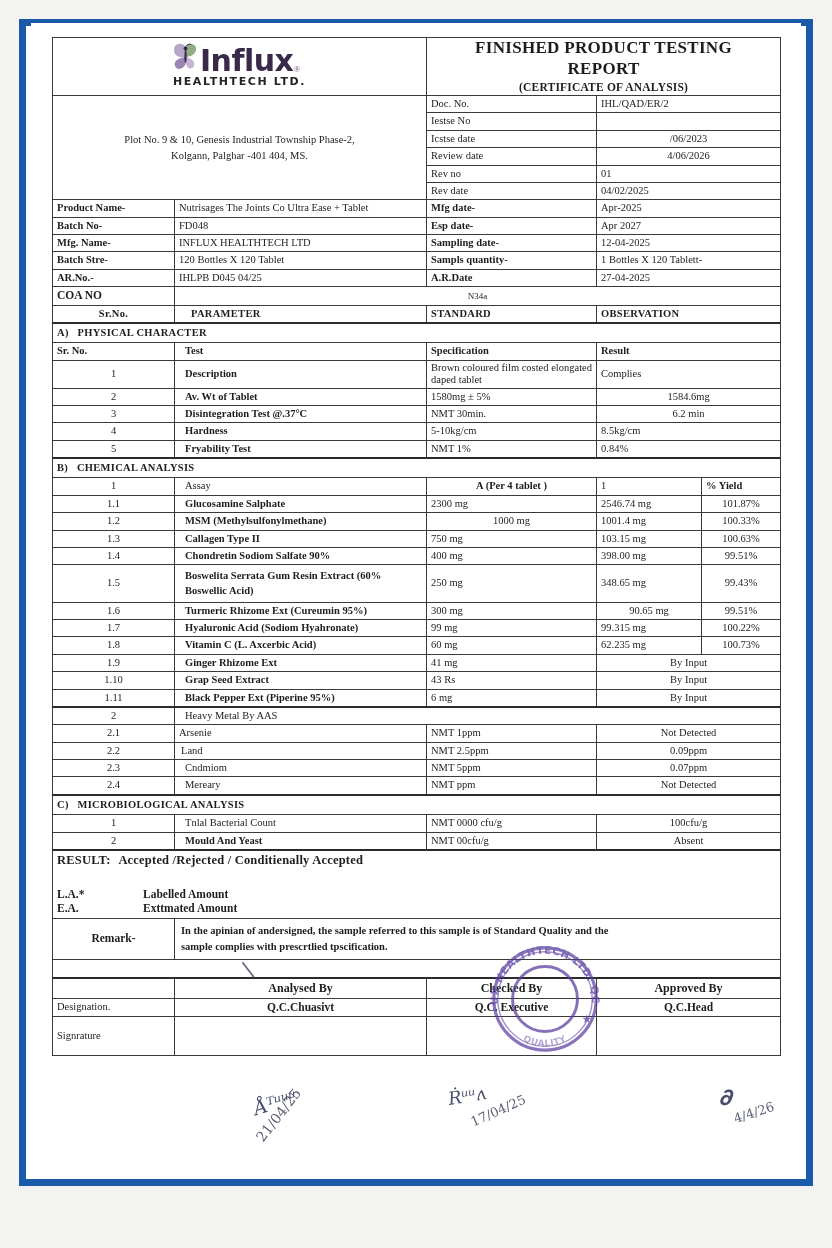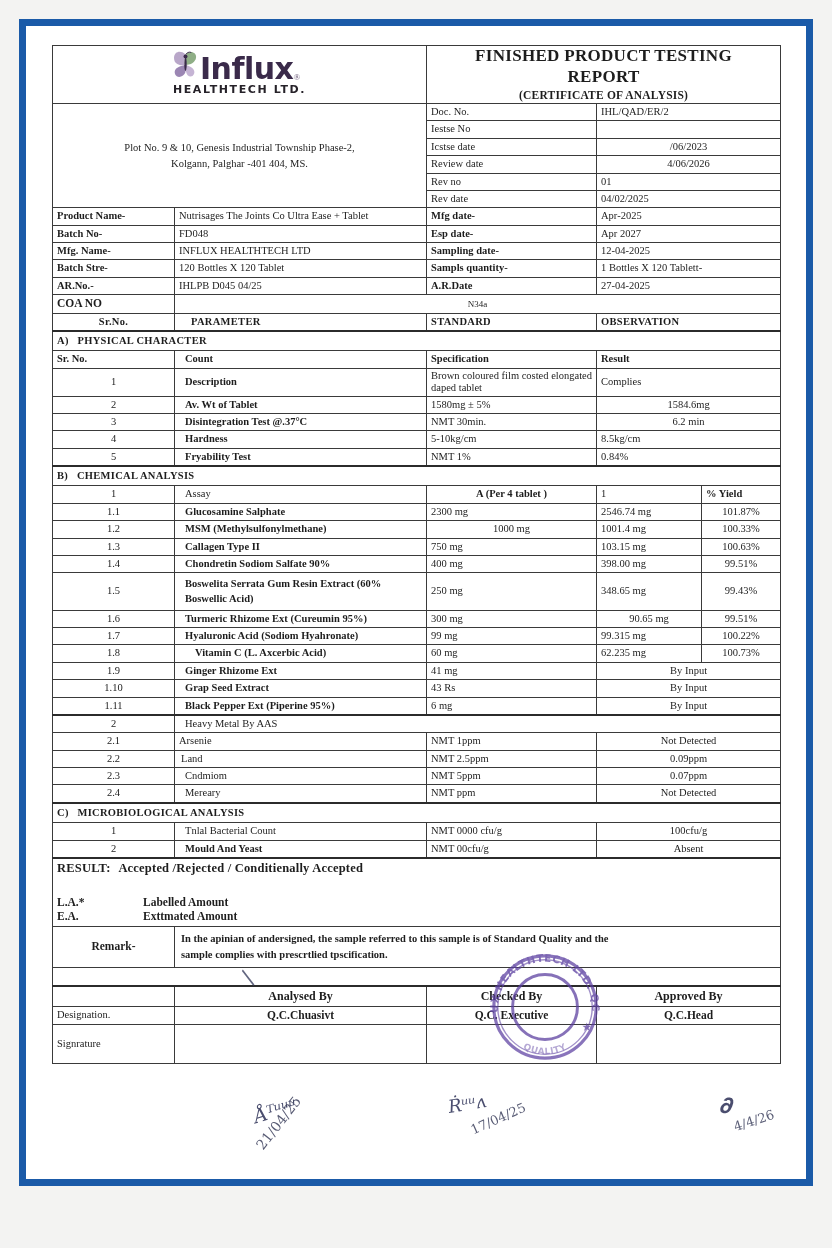--- a/index.html
+++ b/index.html
@@ -15,21 +15,21 @@
     position:absolute;left:0;top:0;width:832px;height:1248px;
     background:#f3f3f2;
   }
   #blue-frame{
     position:absolute;left:19px;top:19px;width:794px;height:1167px;
     border:7px solid #1a5aa8;
     background:#ffffff;
     box-sizing:border-box;
   }
   #sheet{
-    position:absolute;left:31px;top:31px;width:770px;height:1143px;
+    position:absolute;left:31px;top:23px;width:770px;height:1143px;
     background:#ffffff;
   }
   
   table.doc{
     position:absolute;left:21px;top:14px;
     width:728px;
     border-collapse:collapse;
     table-layout:fixed;
     font-size:10.5px;
     line-height:1.18;
@@ -220,21 +220,21 @@
       </tr>
 
       <tr>
         <td colspan="5" class="bighdr thickTop" style="padding:3px 4px">
           <span>A)</span>
           &nbsp;&nbsp;<span>PHYSICAL CHARACTER</span>
         </td>
       </tr>
       <tr>
         <td class="colhdr">Sr. No.</td>
-        <td class="colhdr" style="padding-left:10px">Count</td>
+        <td class="colhdr" style="padding-left:10px">Test</td>
         <td class="colhdr">Specification</td>
         <td colspan="2" class="colhdr">Result</td>
       </tr>
       <tr>
         <td class="ctr">1</td>
         <td class="b" style="padding-left:10px">Description</td>
         <td class="faint" style="padding:1px 4px">Brown coloured film costed elongated daped tablet</td>
         <td colspan="2" class="faint">Complies</td>
       </tr>
       <tr>
@@ -320,21 +320,21 @@
       </tr>
       <tr>
         <td class="ctr">1.7</td>
         <td class="b" style="padding-left:10px">Hyaluronic Acid (Sodiom Hyahronate)</td>
         <td class="faint">99 mg</td>
         <td class="faint">99.315 mg</td>
         <td class="rgt faint">100.22%</td>
       </tr>
       <tr>
         <td class="ctr">1.8</td>
-        <td class="b" style="padding-left:20px">Vitamin C (L. Axcerbic Acid)</td>
+        <td class="b" style="padding-left:10px">Vitamin C (L. Axcerbic Acid)</td>
         <td class="faint">60 mg</td>
         <td class="faint">62.235 mg</td>
         <td class="rgt faint">100.73%</td>
       </tr>
       <tr>
         <td class="ctr">1.9</td>
         <td class="b" style="padding-left:10px">Ginger Rhizome Ext</td>
         <td class="faint">41 mg</td>
         <td colspan="2" class="ctr faint">By Input</td>
       </tr>

